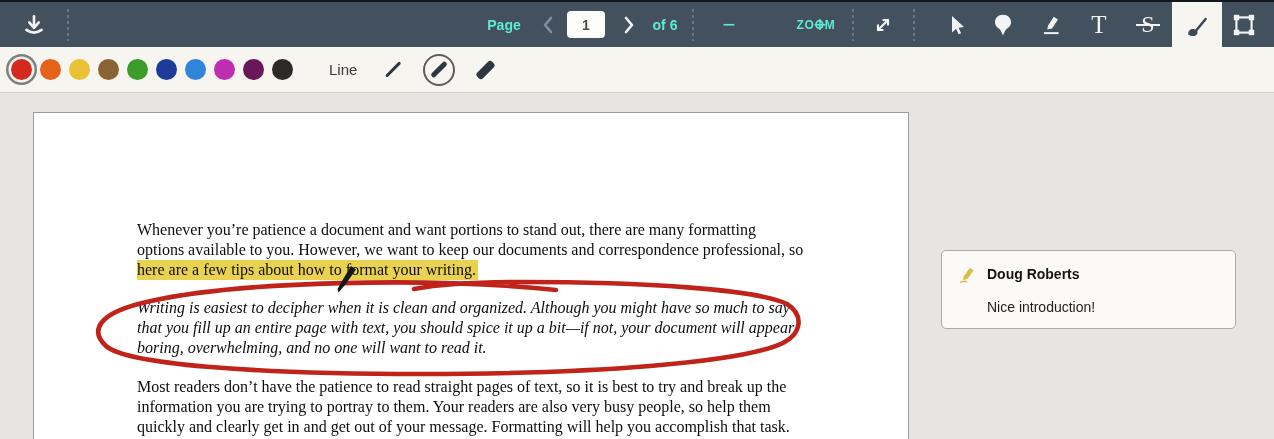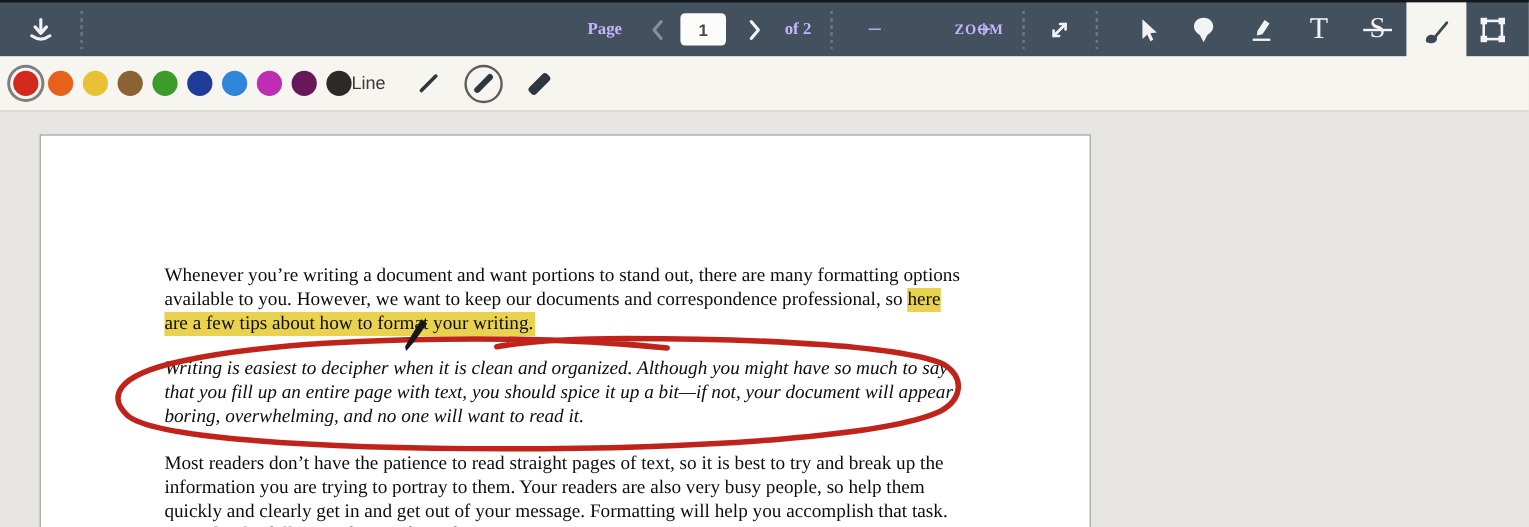--- a/index.html
+++ b/index.html
@@ -5,37 +5,37 @@
   * { box-sizing: border-box; margin: 0; padding: 0; }
   html,body { width:1274px; height:439px; overflow:hidden; background:#e6e5e2;
               font-family:"Liberation Sans", sans-serif; }
 
   
   .toolbar-dark { position:absolute; left:0; top:0; width:1274px; height:47px;
                   background:#42515d; border-top:2px solid #12181d; }
   .tb-item { position:absolute; top:0; height:45px; display:flex; align-items:center; justify-content:center; }
   .tb-divider { position:absolute; top:7px; width:2px; height:32px;
                 background-image:repeating-linear-gradient(to bottom,#6b7780 0 3px, transparent 3px 6px); }
-  .tb-label { color:#c4b5fd; font-size:14px; font-weight:700;font-family:Liberation Serif, serif; }
+  .tb-label { color:#5eead4; font-size:14px; font-weight:700; }
   .zoom-label { font-size:12px; letter-spacing:.8px; }
   .page-input { width:38px; height:27px; border:none; border-radius:4px; background:#fcfcfb;
                 color:#4a4a4a; font-size:14px; font-weight:700; text-align:center;
                 font-family:"Liberation Sans", sans-serif; }
   .tool-btn { cursor:pointer; }
   .tool-btn.selected { background:#f7f5f0; top:0; height:47px; }
   svg { display:block; }
 
   
   .toolbar-light { position:absolute; left:0; top:47px; width:1274px; height:46px;
                    background:#f7f5f0; border-bottom:1px solid #cfcec9;
                    display:flex; align-items:center; }
   .swatch-row { display:flex; align-items:center; gap:8px; padding-left:11px; }
   .swatch { width:21px; height:21px; border-radius:50%; cursor:pointer; }
   .swatch.selected { box-shadow:0 0 0 2.5px #f7f5f0, 0 0 0 5px #7f7f7f; }
-  .line-label { color:#3a3a3a; font-size:15px; }
+  .line-label { margin-left:36px; color:#3a3a3a; font-size:15px; }
   .stroke-row { display:flex; align-items:center; gap:14px; margin-left:20px; }
   .stroke-opt { width:32px; height:32px; display:flex; align-items:center; justify-content:center;
                 border-radius:50%; cursor:pointer; }
   .stroke-opt.selected { border:2.5px solid #5d5d5d; }
   .stroke-line { background:#2c3740; transform:rotate(-45deg); border-radius:3px; }
   .stroke-thin   { width:20px; height:2.5px; }
   .stroke-med    { width:20px; height:5px; }
   .stroke-thick  { width:21px; height:8px; }
 
   
@@ -87,21 +87,21 @@
     <input class="page-input" value="1" style="">
   </div>
 
   <div class="tb-item tool-btn" style="left:617px; width:24px;">
     <svg width="16" height="22" viewBox="0 0 16 22">
       <path d="M5 4 L11 11 L5 18" stroke="#f2f3f4" stroke-width="2.6" fill="none" stroke-linecap="round" stroke-linejoin="round"></path>
     </svg>
   </div>
 
   <div class="tb-item" style="left:645px; width:40px;">
-    <span class="tb-label">of 2</span>
+    <span class="tb-label">of 6</span>
   </div>
 
   <div class="tb-divider" style="left:692px;"></div>
 
   <div class="tb-item tool-btn" style="left:716px; width:26px;">
     <span class="tb-label" style="font-size:22px; font-weight:400;">−</span>
   </div>
 
   <div class="tb-item" style="left:792px; width:48px;">
     <span class="tb-label zoom-label">ZOOM</span>
@@ -196,31 +196,39 @@
     <div class="stroke-opt">
       <div class="stroke-line stroke-thick"></div>
     </div>
   </div>
 </div>
 
 <div class="canvas">
 
   <div class="doc-page">
     <div class="doc-text">
-      <p class="p1"><span>Whenever you’re writing a document and want portions to stand out, there are many formatting options available to you. However, we want to keep our documents and correspondence professional, so </span><span class="hl" style="background: rgb(232, 210, 79);">here are a few tips about how to format your writing.</span></p>
+      <p class="p1"><span>Whenever you’re patience a document and want portions to stand out, there are many formatting options available to you. However, we want to keep our documents and correspondence professional, so </span><span class="hl" style="background: rgb(232, 210, 79);">here are a few tips about how to format your writing.</span></p>
       <p class="p2">Writing is easiest to decipher when it is clean and organized. Although you might have so much to say that you fill up an entire page with text, you should spice it up a bit—if not, your document will appear boring, overwhelming, and no one will want to read it.</p>
       <p class="p3">Most readers don’t have the patience to read straight pages of text, so it is best to try and break up the information you are trying to portray to them. Your readers are also very busy people, so help them quickly and clearly get in and get out of your message. Formatting will help you accomplish that task. Consider the following forms of text formatting.</p>
     </div>
 
     <svg class="ink-overlay" width="876" height="400" viewBox="0 0 876 400">
       <path d="M 522 177
                C 397 164, 207 168, 117 188
                C 60 200, 57 219, 72 233
                C 92 251, 217 261, 387 261
                C 557 261, 707 250, 749 230
                C 768 220, 770 202, 753 191
                C 722 176, 607 169, 487 169
                C 447 169, 407 171, 380 176" fill="none" stroke-width="4.6" stroke-linecap="round" stroke="#c0231a"></path>
       <path d="M 317 153 L 322 156.5 L 311 172 L 304.5 179.5 L 303.5 176 L 308 168 Z" fill="#15181b"></path>
     </svg>
   </div>
 
+  <div class="comment-card">
+    <svg class="comment-pen" width="22" height="22" viewBox="0 0 24 24">
+      <path d="M8.6 13.4 L15.2 4.2 L19.2 7.0 L12.6 16.2 L7.6 17.6 Z" fill="#dcbb45"></path>
+      <path d="M5.2 19.8 Q8.5 18.4 11.5 19.2" stroke="#dcbb45" stroke-width="1.6" fill="none" stroke-linecap="round"></path>
+    </svg>
+    <div class="comment-author">Doug Roberts</div>
+    <div class="comment-text">Nice introduction!</div>
+  </div>
 </div>
 
 </body></html>

